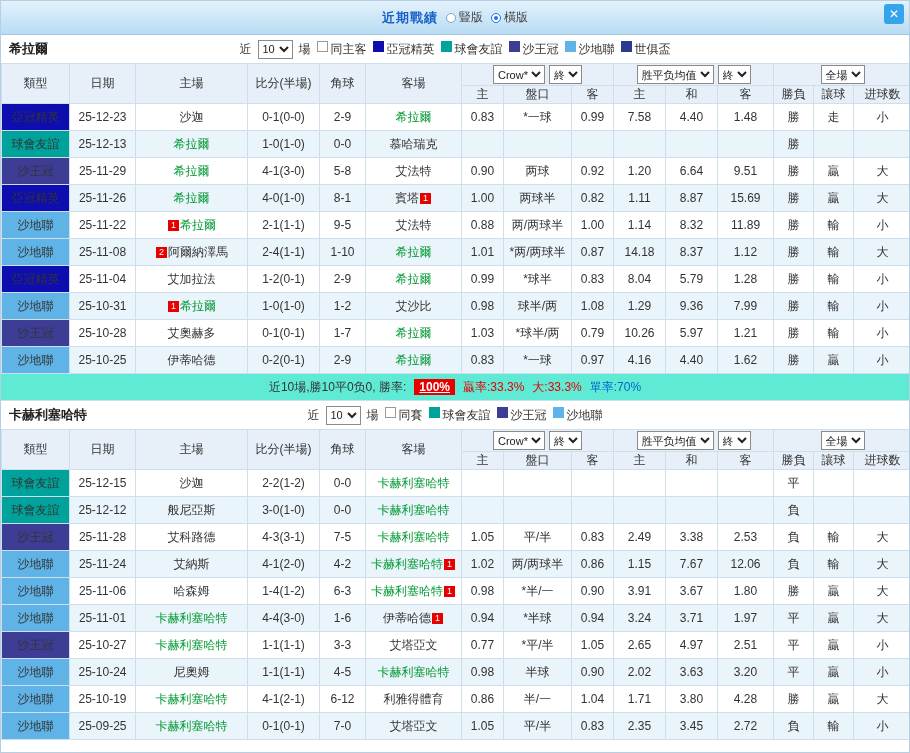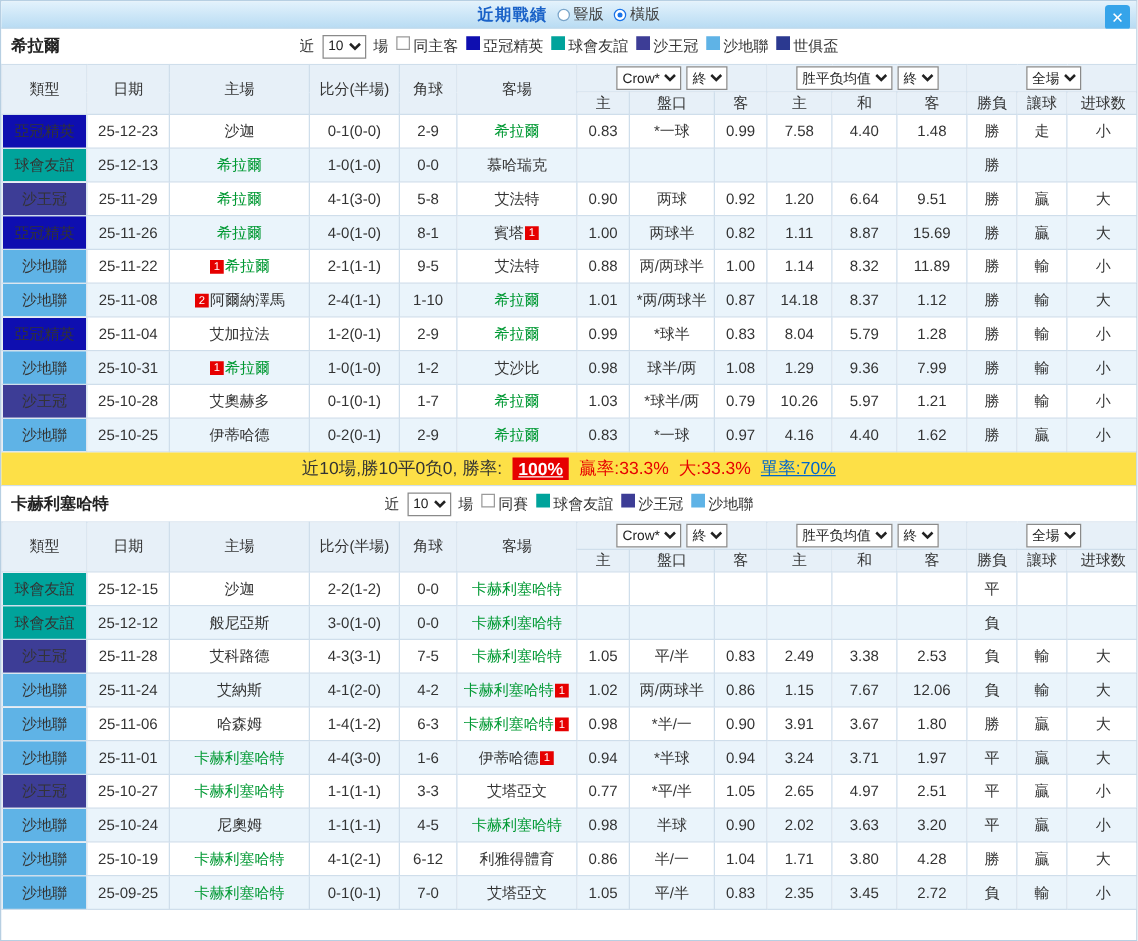--- a/index.html
+++ b/index.html
@@ -1,19 +1,19 @@
 <!DOCTYPE html>
 <html><head>
 <meta charset="utf-8">
 <style>
   * { box-sizing: border-box; }
   html, body { margin: 0; padding: 0; }
   body { font-family: "Liberation Sans", sans-serif; background: #e8e8e8; }
   .window { width: 910px; height: 753px; background: #fff; overflow: hidden; border: 1px solid #b7cfe2; }
-  .titlebar { height: 22px; background: linear-gradient(#e3f2fc, #b9dcf3); border-bottom: 1px solid #9ec7e4; display: flex; align-items: center; position: relative; }
+  .titlebar { height: 34px; background: linear-gradient(#e3f2fc, #b9dcf3); border-bottom: 1px solid #9ec7e4; display: flex; align-items: center; position: relative; }
   .titlebar-center { margin: 0 auto; display: flex; align-items: center; gap: 8px; }
   .title { color: #1a62c8; font-weight: bold; font-size: 13px; letter-spacing: 1px; }
   .radio-group { display: inline-flex; align-items: center; gap: 3px; font-size: 12px; color: #444; cursor: pointer; }
   .radio-icon { display: inline-block; width: 10px; height: 10px; border-radius: 50%; border: 1px solid #7aa5c9; background: #fff; }
   .radio-icon.checked { border-color: #1a73e8; }
   .radio-icon.checked::after { content: ""; display: block; width: 4px; height: 4px; border-radius: 50%; background: #1a73e8; margin: 2px auto 0; }
   .close-btn { position: absolute; right: 5px; top: 3px; width: 20px; height: 20px; border-radius: 3px; background: #35a4ea; color: #fff; font-size: 12px; line-height: 20px; text-align: center; cursor: pointer; }
   .section-bar { position: relative; height: 28px; display: flex; align-items: center; background: #fff; }
   .team-name { position: absolute; left: 8px; font-size: 13px; font-weight: bold; color: #222; }
   .controls { margin: 0 auto; display: flex; align-items: center; gap: 6px; font-size: 12px; color: #333; }
@@ -25,23 +25,23 @@
   .grid th, .grid td { border: 1px solid #cfdeeb; text-align: center; padding: 0 1px; overflow: hidden; white-space: nowrap; }
   .grid th { background: #e7f0f8; font-weight: normal; font-size: 12px; color: #333; }
   .grid tr.hrow1 th { height: 22px; }
   .grid tr.hrow2 th { height: 18px; }
   .grid tbody td { height: 27px; font-size: 12px; color: #333; background: #fff; }
   .grid tbody tr.alt td { background: #eaf4fb; }
   td.league { color: #fff; }
   td.handicap { color: #d10000; }
   .t-red { color: #e60000; } .t-blue { color: #0066cc; } .t-green { color: #009933; } .t-dark { color: #333; }
   .card-badge { display: inline-block; width: 11px; height: 11px; background: #e60000; color: #fff; font-size: 9px; line-height: 11px; vertical-align: 1px; margin: 0 1px; }
-  .summary { height: 27px; display: flex; align-items: center; justify-content: center; gap: 8px; font-size: 14px; color: #333; border-bottom: 1px solid #cfdeeb; background: #fde047; }
+  .summary { height: 27px; display: flex; align-items: center; justify-content: center; gap: 8px; font-size: 12px; color: #333; border-bottom: 1px solid #cfdeeb; background: #5eead4; }
   .sum-badge { background: #e60000; color: #fff; padding: 1px 5px; font-weight: bold; text-decoration: underline; }
-  .sum-red { color: #e60000; } .sum-blue { color: #0066cc; text-decoration: underline; }
+  .sum-red { color: #e60000; } .sum-blue { color: #0066cc; }
   col.col-type { width: 68px; } col.col-date { width: 66px; } col.col-home { width: 112px; }
   col.col-score { width: 72px; } col.col-corner { width: 46px; } col.col-away { width: 96px; }
   col.col-oh { width: 42px; } col.col-hc { width: 68px; } col.col-oa { width: 42px; }
   col.col-wh { width: 52px; } col.col-wd { width: 52px; } col.col-wa { width: 56px; }
   col.col-r1 { width: 40px; } col.col-r2 { width: 40px; } col.col-r3 { width: 58px; }
   .sel-cell select { margin: 0 2px; }
 </style>
 </head>
 <body>
 

